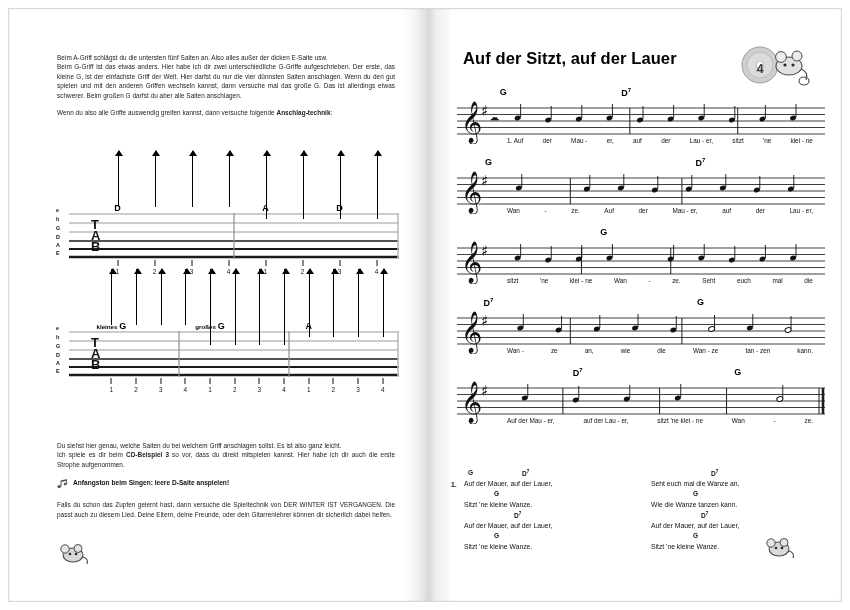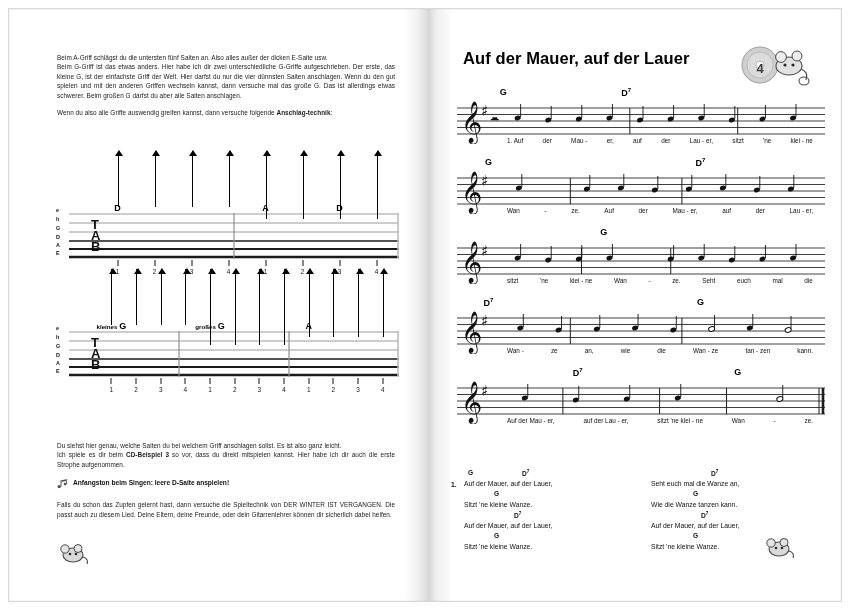--- a/index.html
+++ b/index.html
@@ -296,21 +296,21 @@
         <circle cx="21" cy="7.5" r="4" fill="#e4e4e4" stroke="#4a4a4a" stroke-width="1"></circle>
         <circle cx="13" cy="13" r="1.3" fill="#2a2a2a"></circle>
         <circle cx="19" cy="13" r="1.3" fill="#2a2a2a"></circle>
         <path d="M26 16 q6 2 4 7" stroke="#4a4a4a" stroke-width="1.1" fill="none"></path>
       </svg>
     </div>
   </div>
 
   <div class="page" id="page-right">
 
-    <div style="position:absolute;left:22px;top:40px;width:300px;font-size:16.5px;font-weight:bold;color:#000;letter-spacing:.1px">Auf der Mauer, auf der Lauer</div>
+    <div style="position:absolute;left:22px;top:40px;width:300px;font-size:16.5px;font-weight:bold;color:#000;letter-spacing:.1px">Auf der Sitzt, auf der Lauer</div>
 
     <div style="position:absolute;left:300px;top:32px;width:80px;height:48px">
       <svg width="80" height="48" viewBox="0 0 80 48">
         <circle cx="19" cy="24" r="18" fill="#cfcfcf" stroke="#9d9d9d" stroke-width="1"></circle>
         <circle cx="19" cy="24" r="13" fill="#dcdcdc" stroke="#b5b5b5" stroke-width=".8"></circle>
         <circle cx="19" cy="24" r="4" fill="#ffffff" stroke="#a8a8a8" stroke-width=".8"></circle>
         <text x="19" y="32" text-anchor="middle" font-family="Liberation Sans, sans-serif" font-size="13" font-weight="bold" fill="#3b3b3b">4</text>
         <ellipse cx="48" cy="25" rx="13" ry="9" fill="#e2e2e2" stroke="#4a4a4a" stroke-width="1.1"></ellipse>
         <circle cx="40" cy="16" r="5.4" fill="#ececec" stroke="#4a4a4a" stroke-width="1"></circle>
         <circle cx="56" cy="15" r="5" fill="#ececec" stroke="#4a4a4a" stroke-width="1"></circle>

